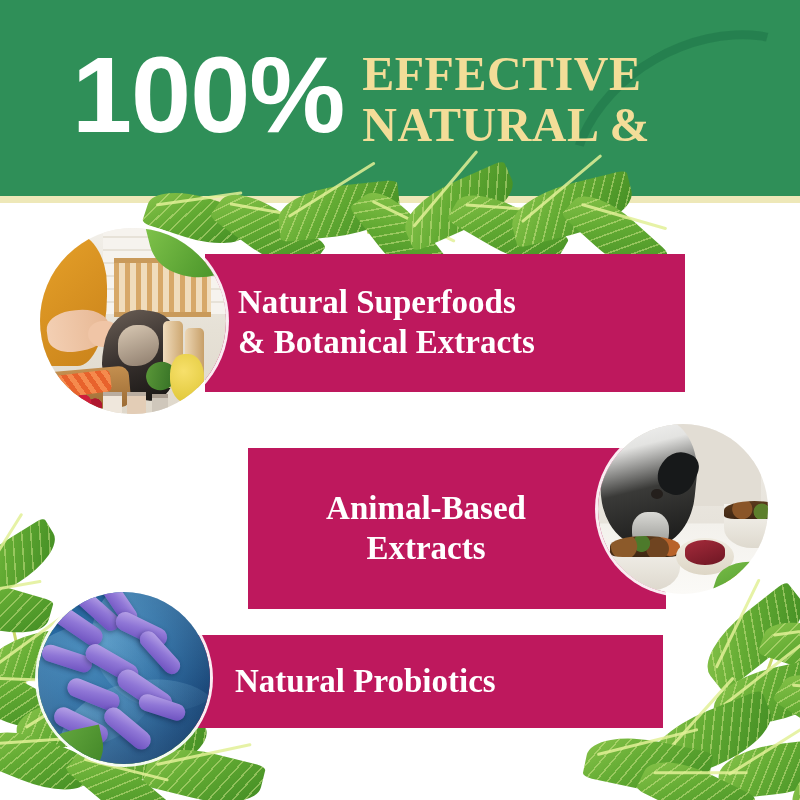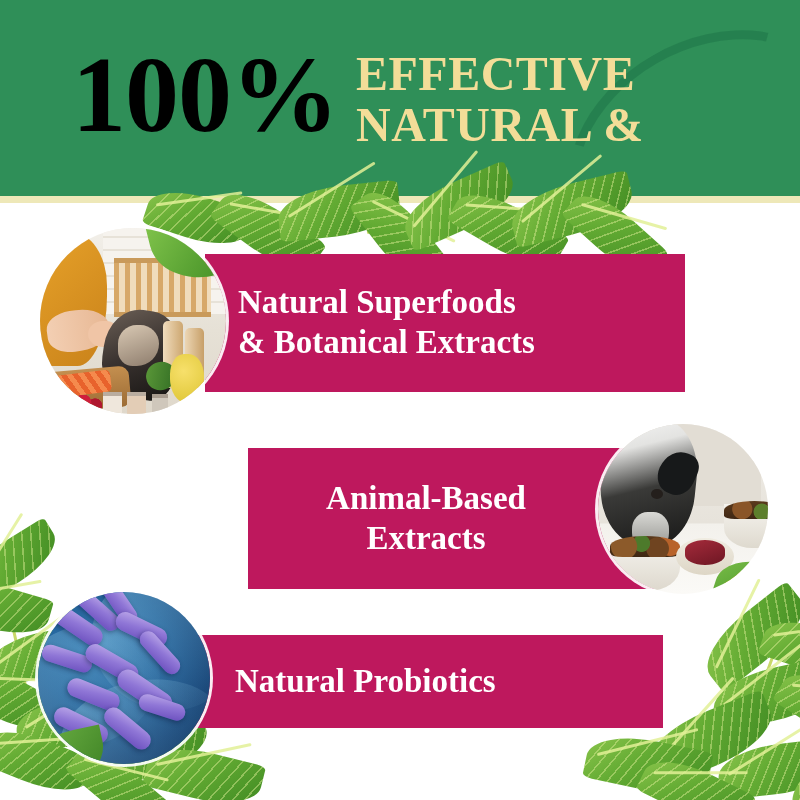--- a/index.html
+++ b/index.html
@@ -27,22 +27,22 @@
   .hv2 { width:420px; height:300px; left:180px; top:-190px; transform:rotate(-8deg); }
   .hv3 { width:520px; height:360px; left:380px; top:-150px; transform:rotate(24deg); }
   .hv4 { width:300px; height:230px; left:560px; top:40px; transform:rotate(-30deg); }
   .hv5 { width:380px; height:260px; left:40px; top:60px; transform:rotate(12deg);
          border-color:transparent transparent rgba(18,96,58,0.22) transparent; }
   .hdr-inner {
     position:absolute; left:0; top:0; width:800px; height:196px;
     display:flex; align-items:center; padding-left:72px; gap:18px;
   }
   .pct {
-    color:#000000;
-    font-family:Liberation Serif, serif;
+    color:#ffffff;
+    font-family:Liberation Sans, sans-serif;
     font-size:108px; font-weight:700; line-height:1;
     letter-spacing:-1px;
     margin-top:-6px;
   }
   .hdr-lines {
     color:#f3dd98;
     font-family:"Liberation Serif", serif;
     font-weight:700; font-size:48px; line-height:1.07;
     letter-spacing:0.5px;
     text-transform:uppercase;
@@ -59,21 +59,21 @@
     background:#be185d;
     display:flex; align-items:center;
     color:#ffffff;
     font-family:"Liberation Serif", serif;
     font-weight:700;
     z-index:6;
   }
   .bar-text { line-height:1.2; }
   #bar-1 { left:205px; top:254px; width:480px; height:138px; padding-left:33px; }
   #bar-1 .bar-text { font-size:33px; text-align:left; }
-  #bar-2 { left:248px; top:448px; width:418px; height:141px; justify-content:center; padding-right:62px; }
+  #bar-2 { left:248px; top:448px; width:418px; height:161px; justify-content:center; padding-right:62px; }
   #bar-2 .bar-text { font-size:33px; text-align:center; }
   #bar-3 { left:185px; top:635px; width:478px; height:93px; padding-left:50px; }
   #bar-3 .bar-text { font-size:33px; text-align:left; }
 
   
   .photo {
     position:absolute; border-radius:50%; overflow:hidden; z-index:8;
     box-shadow:0 0 0 3px rgba(255,255,255,0.92);
   }
   #photo-1 { left:40px; top:228px; width:186px; height:186px; }

